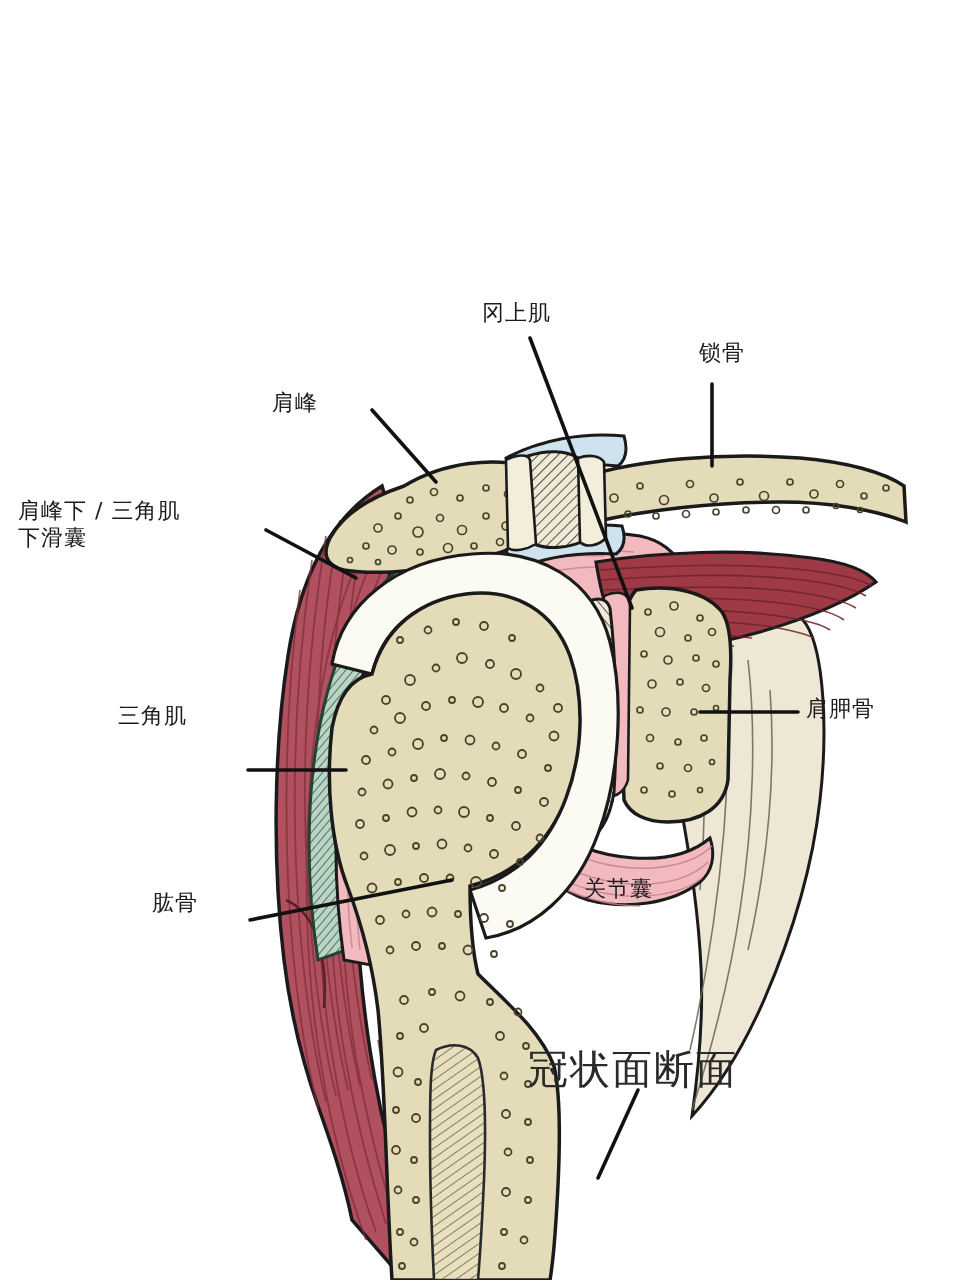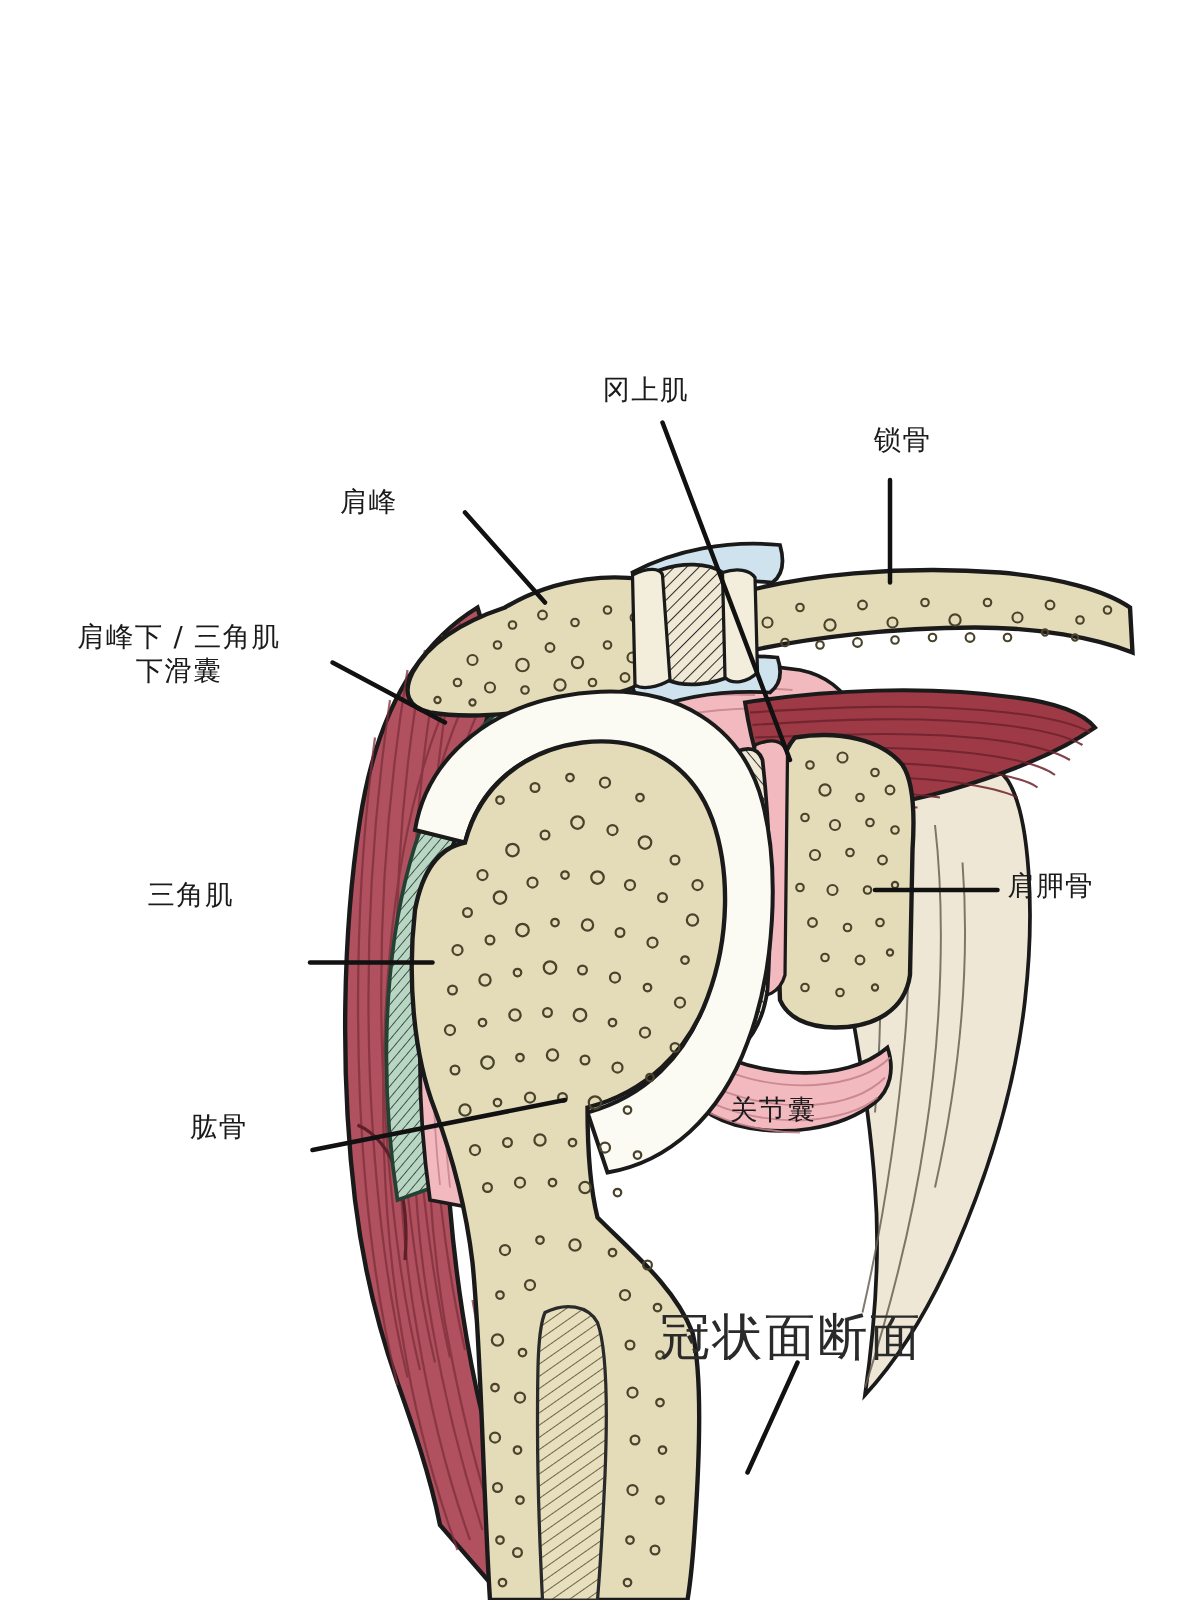--- a/index.html
+++ b/index.html
@@ -37,21 +37,21 @@
   
   .lbl{
     position:absolute;
     color:#1b1b1b;
     font-size:22px;
     line-height:1.22;
     white-space:nowrap;
     font-family:"DejaVu Sans","Liberation Sans",sans-serif;
     letter-spacing:1px;
   }
-  .lbl.two-line{white-space:normal;text-align:center;}
+  .lbl.two-line{white-space:normal;}
   .caption{
     position:absolute;
     color:#2a2a2a;
     font-size:40px;
     letter-spacing:2px;
     font-family:"DejaVu Sans","Liberation Sans",sans-serif;
   }
 
   .l-supraspinatus{left:482px;top:300px;}
   .l-clavicle{left:674px;top:340px;margin-left:25px;}

